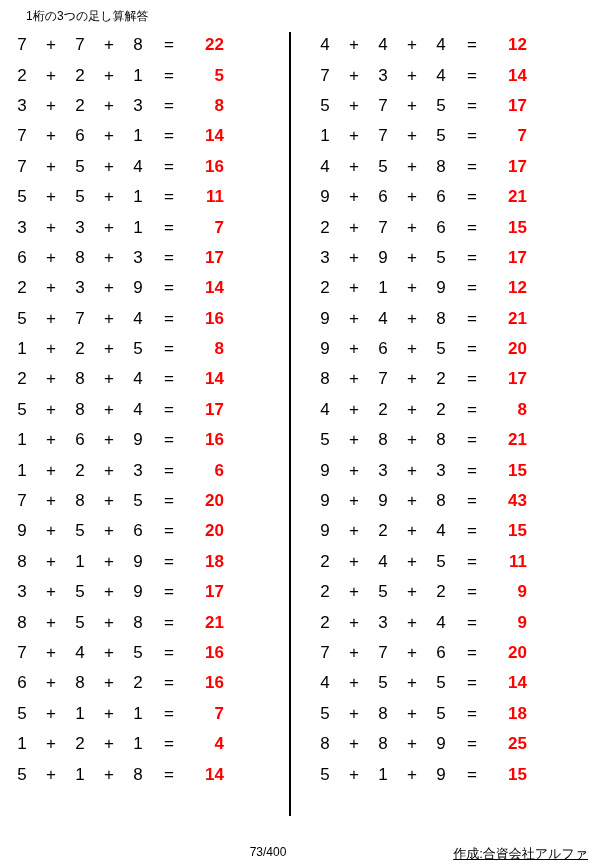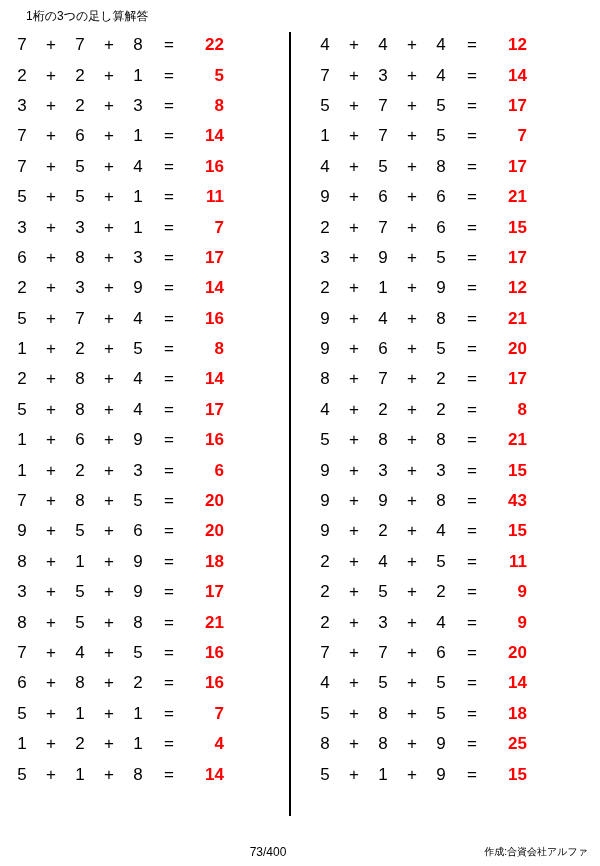--- a/index.html
+++ b/index.html
@@ -94,23 +94,24 @@
     width: 536px;
     top: 845px;
     text-align: center;
     font-size: 12px;
     color: #000;
   }
   .footer-credit {
     position: absolute;
     right: 12px;
     top: 845px;
-    font-size: 10px;
+    font-size: 13px;
     color: #000;
     white-space: nowrap;
+    text-decoration: underline;
   }
 </style>
 </head>
 <body>
 
 <div class="page">
 
   <div class="title">1桁の3つの足し算解答</div>
 
   <div class="sheet">

